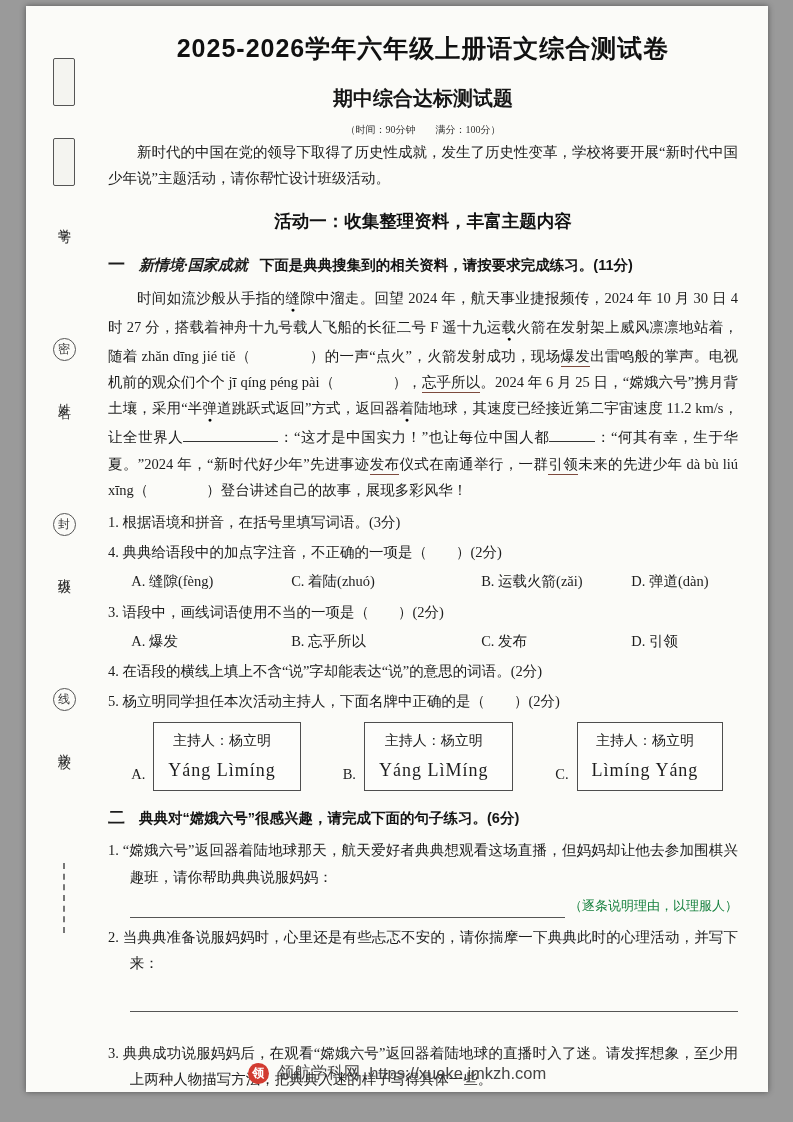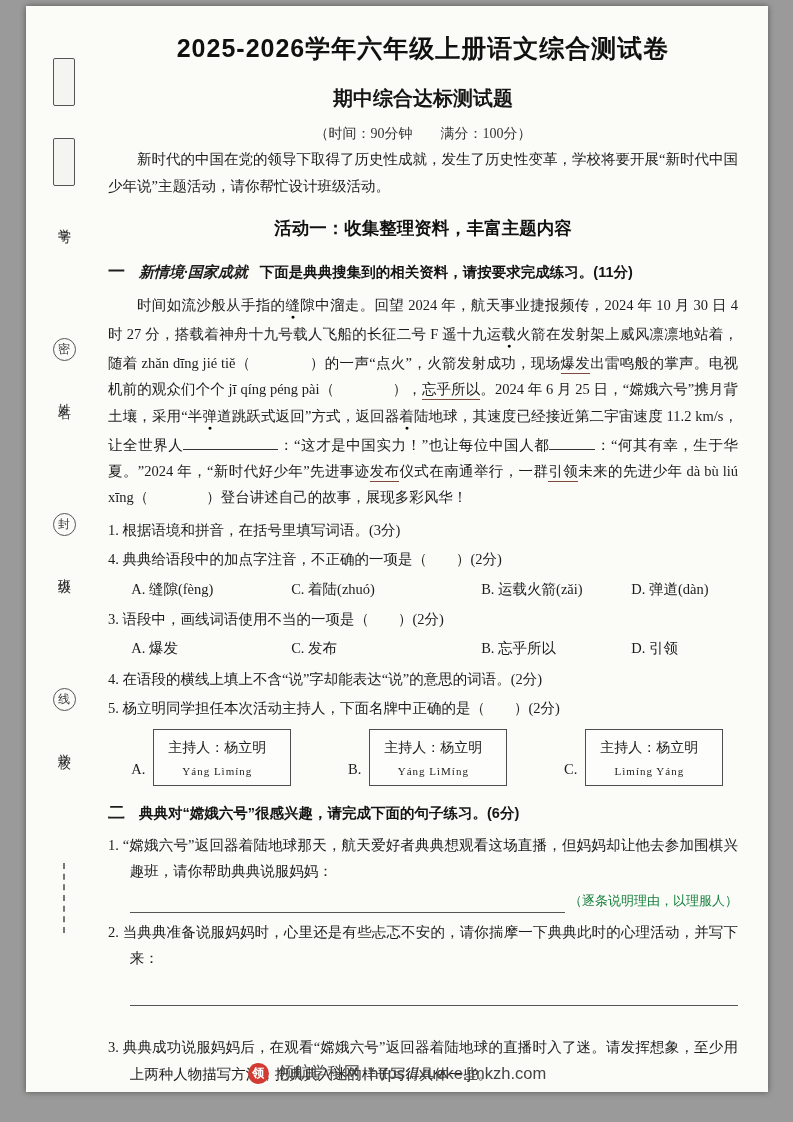--- a/index.html
+++ b/index.html
@@ -37,21 +37,21 @@
   
   .content{position:relative;margin:0 30px 0 82px;padding-top:20px;font-size:14.5px;line-height:1.82;}
   .title{
     text-align:center;font-size:25px;font-weight:700;letter-spacing:1px;margin:0;
     font-family:"Liberation Sans","DejaVu Sans",sans-serif;color:#111;
   }
   .subtitle{
     text-align:center;font-size:20px;font-weight:700;margin:8px 0 0 0;
     font-family:"Liberation Sans","DejaVu Sans",sans-serif;color:#161616;
   }
-  .meta{text-align:center;font-size:14px;color:#333;margin-top:5px;}
+  .meta{text-align:center;font-size:10px;color:#333;margin-top:5px;}
   .intro{margin:0 0 0 0;text-indent:2em;text-align:justify;}
   .activity-title{
     text-align:center;font-size:17.5px;font-weight:700;margin:14px 0 8px 0;
     font-family:"Liberation Sans","DejaVu Sans",sans-serif;color:#111;
   }
   .sec-head{margin-top:12px;font-family:"Liberation Sans","DejaVu Sans",sans-serif;}
   .sec-marker{font-weight:700;font-size:17px;margin-right:10px;}
   .sec-tag{font-weight:700;font-style:italic;font-size:15px;margin-right:8px;font-family:"Liberation Serif","DejaVu Serif",serif;}
   .sec-lead{font-weight:700;font-size:14.5px;color:#141414;}
   .passage{margin:4px 0 6px 0;text-indent:2em;text-align:justify;}
@@ -62,21 +62,21 @@
   .seg-u{border-bottom:1.5px solid #7d4a3d;padding-bottom:2px;}
   .seg-blank{display:inline-block;border-bottom:1px solid #333;height:15px;vertical-align:baseline;}
   .q{margin:3px 0;padding-left:1.5em;text-indent:-1.5em;text-align:justify;}
   .opts{display:grid;grid-template-columns:160px 190px 150px auto;margin:2px 0 4px 1.6em;}
   .opt{white-space:nowrap;}
   .plates{display:flex;align-items:flex-end;gap:8px;margin:8px 0 10px 1.6em;width:94%;justify-content:space-between;}
   .plate-group{display:flex;align-items:flex-end;gap:8px;}
   .plate-label{font-size:14.5px;padding-bottom:4px;}
   .plate{border:1px solid #4e4e4e;padding:5px 24px 4px 14px;text-align:center;background:#fdfdfb;}
   .plate .l1{font-size:14px;}
-  .plate .l2{font-size:11px;letter-spacing:1px;text-align:center;}
+  .plate .l2{font-size:18px;letter-spacing:1px;text-align:center;}
   .note-line{display:flex;align-items:flex-end;margin:2px 0 6px 1.5em;}
   .note-fill{flex:1;border-bottom:1px solid #555;height:24px;}
   .note-text{font-size:13px;color:#15803d;padding-left:4px;white-space:nowrap;}
   .ans-line{border-bottom:1px solid #555;height:31px;margin-left:1.5em;}
   .s2q3{margin-top:28px;}
   
   .footer{
     position:absolute;left:0;right:0;bottom:8px;
     display:flex;justify-content:center;align-items:center;gap:9px;
     font-size:16.5px;color:#454545;
@@ -129,22 +129,22 @@
     <span class="opt">A. 缝隙(fèng)</span>
         <span class="opt">C. 着陆(zhuó)</span>
         <span class="opt">B. 运载火箭(zǎi)</span>
         <span class="opt">D. 弹道(dàn)</span>
       </div>
 
     <p class="q">3. 语段中，画线词语使用不当的一项是（　　）(2分)</p>
     <div class="opts">
 
     <span class="opt">A. 爆发</span>
+        <span class="opt">B. 忘乎所以</span>
         <span class="opt">C. 发布</span>
-        <span class="opt">B. 忘乎所以</span>
         <span class="opt">D. 引领</span>
       </div>
 
     <p class="q">4. 在语段的横线上填上不含“说”字却能表达“说”的意思的词语。(2分)</p>
 
     <p class="q">5. 杨立明同学担任本次活动主持人，下面名牌中正确的是（　　）(2分)</p>
     <div class="plates">
 
         <div class="plate-group">
           <span class="plate-label">A.</span>

